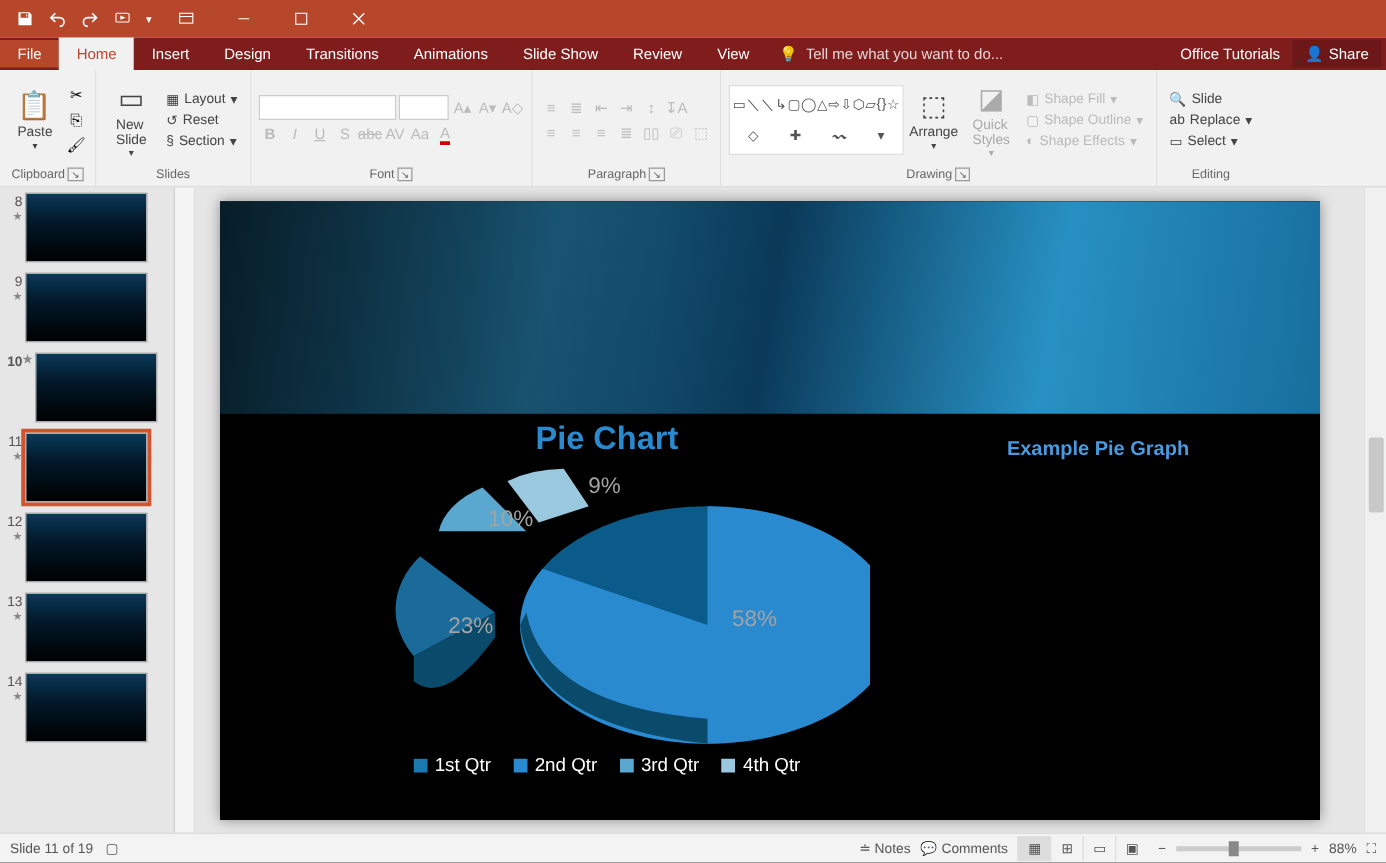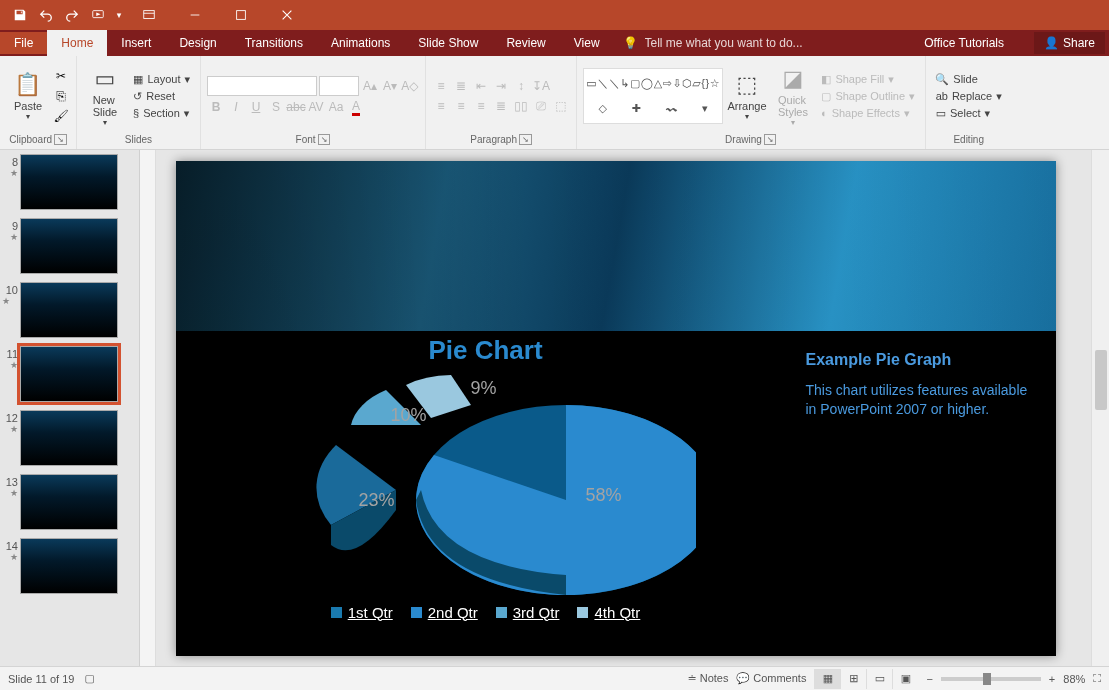--- a/index.html
+++ b/index.html
@@ -14,21 +14,21 @@
 .win-btn { width: 46px; height: 30px; display: flex; align-items: center; justify-content: center; cursor: pointer; }
 
 
 .ribbon-tabs-row { height: 26px; background: #7f1d1d; display: flex; align-items: center; color: #fff; font-size: 12px; }
 .file-tab { background: #b7472a; padding: 4px 14px; cursor: pointer; }
 .rib-tab { padding: 6px 14px; cursor: pointer; }
 .rib-tab.active { background: #f1f1f1; color: #b7472a; }
 .tell-me { flex: 1; display: flex; align-items: center; gap: 6px; padding-left: 10px; opacity: .9; }
 .tell-me input { background: transparent; border: none; color: #fff; font-size: 12px; width: 200px; }
 .tell-me input::placeholder { color: #fff; opacity: .9; }
-.right-links { display: flex; align-items: center; gap: 20px; padding-right: 4px; }
+.right-links { display: flex; align-items: center; gap: 0; padding-right: 4px; }
 .right-link { padding: 4px 10px; cursor: pointer; }
 .share-btn { background: rgba(0,0,0,.15); padding: 4px 10px; display: flex; align-items: center; gap: 4px; cursor: pointer; }
 
 
 .ribbon { background: #f1f1f1; border-bottom: 1px solid #d4d4d4; height: 94px; display: flex; }
 .group { display: flex; flex-direction: column; align-items: center; padding: 2px 6px; border-right: 1px solid #e1e1e1; }
 .group-body { flex: 1; display: flex; align-items: center; gap: 2px; }
 .group-label { font-size: 10px; color: #666; padding-bottom: 2px; display: flex; align-items: center; gap: 2px; }
 .big-btn { display: flex; flex-direction: column; align-items: center; justify-content: center; width: 44px; cursor: pointer; font-size: 11px; color: #444; }
 .big-btn.disabled { color: #aaa; }
@@ -58,21 +58,21 @@
 .canvas-wrap { flex: 1; display: flex; align-items: center; justify-content: center; position: relative; }
 .ruler-v { width: 16px; height: 100%; background: #f4f4f4; border-right: 1px solid #ddd; position: absolute; left: 0; top: 0; }
 .slide { width: 880px; height: 495px; background: #000; box-shadow: 0 0 10px rgba(0,0,0,.4); position: relative; overflow: hidden; }
 .slide-header-img { height: 170px; background: linear-gradient(100deg,#0a2a3a 0%,#1a5a7a 30%,#0a3a5a 50%,#2a9acf 75%,#1a7aaf 100%); position: relative; }
 .slide-header-img::after { content:""; position:absolute; inset:0; background: linear-gradient(90deg,rgba(0,0,0,.3)0%,rgba(0,0,0,0)40%,rgba(0,0,0,.1)100%); }
 .slide-body { position: absolute; left: 0; right: 0; top: 170px; bottom: 0; display: flex; }
 .chart-area { flex: 1; position: relative; }
 .chart-title { color: #2a8acf; font-size: 26px; font-weight: bold; text-align: center; padding: 4px 0; }
 .pie-wrap { position: relative; width: 420px; height: 230px; margin: 0 auto; }
 .pie-label { position: absolute; color: #a3a3a3; font-size: 18px; text-align: right; }
-.legend-row { display: flex; gap: 18px; justify-content: center; color: #fff; font-size: 15px; margin-top: 4px; text-decoration: underline; }
+.legend-row { display: flex; gap: 18px; justify-content: center; color: #fff; font-size: 15px; margin-top: 4px; }
 .legend-item { display: flex; align-items: center; gap: 6px; }
 .legend-sw { width: 11px; height: 11px; }
 .text-area { width: 260px; padding: 20px 20px 20px 10px; }
 .text-title { color: #4a9adf; font-size: 16px; font-weight: 600; margin-bottom: 12px; }
 .text-para { color: #4a9adf; font-size: 14px; line-height: 1.4; margin-bottom: 18px; }
 
 .scroll-v { width: 18px; background: #f0f0f0; border-left: 1px solid #ddd; position: relative; }
 .scroll-thumb-v { position: absolute; left: 3px; width: 12px; top: 200px; height: 60px; background: #c8c8c8; border-radius: 2px; }
 
 
@@ -341,21 +341,21 @@
         <div class="thumb-img"></div>
       </div>
       <div class="thumb-row">
         <div style="display: flex; flex-direction: column; align-items: flex-end;">
           <div class="thumb-num">9</div>
           <div class="thumb-star">★</div>
         </div>
         <div class="thumb-img"></div>
       </div>
       <div class="thumb-row">
-        <div style="display: flex; flex-direction: column; align-items: flex-start;">
+        <div style="display: flex; flex-direction: row; align-items: flex-start; font-weight: bold;">
           <div class="thumb-num">10</div>
           <div class="thumb-star">★</div>
         </div>
         <div class="thumb-img"></div>
       </div>
       <div class="thumb-row">
         <div style="display: flex; flex-direction: column; align-items: flex-end;">
           <div class="thumb-num">11</div>
           <div class="thumb-star">★</div>
         </div>
@@ -426,21 +426,20 @@
                 <span>3rd Qtr</span>
               </div>
               <div class="legend-item">
                 <div class="legend-sw" style="background: rgb(154, 200, 223);"></div>
                 <span>4th Qtr</span>
               </div>
             </div>
         </div>
         <div class="text-area">
           <div class="text-title">Example Pie Graph</div>
-          <div class="text-para">This chart utilizes features available in PowerPoint 2007 or higher.</div>
         </div>
       </div>
     </div>
   </div>
   <div class="scroll-v">
     <div class="scroll-thumb-v"></div>
   </div>
 </div>
 
 <div class="statusbar">

